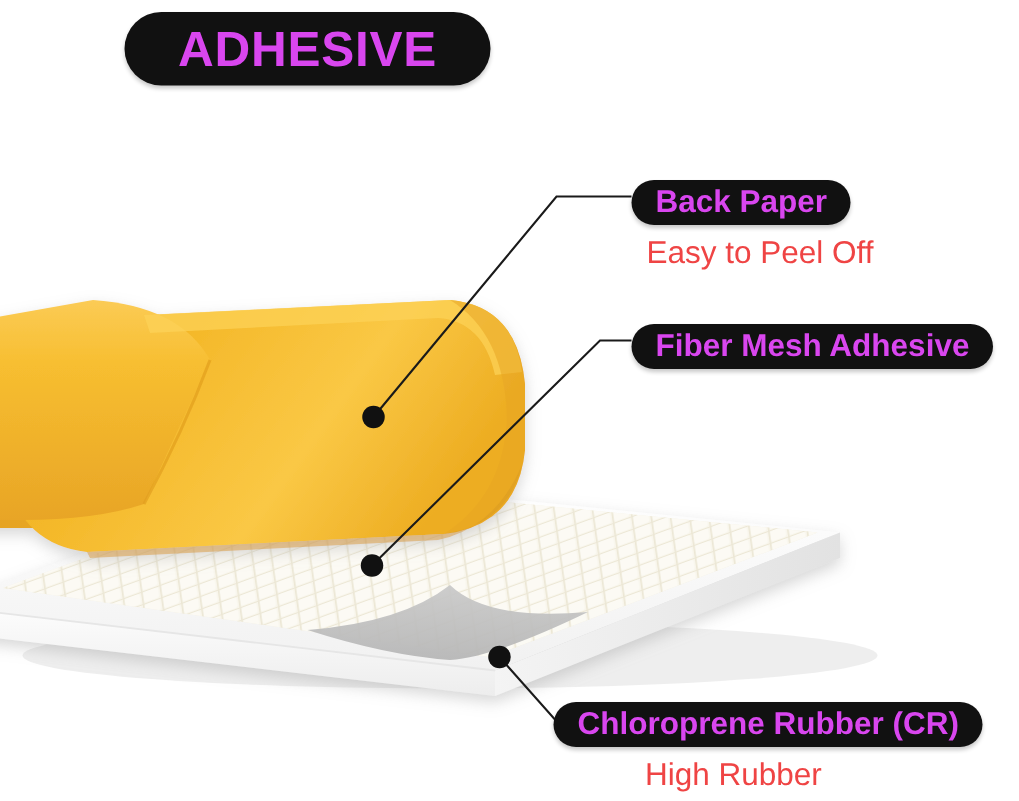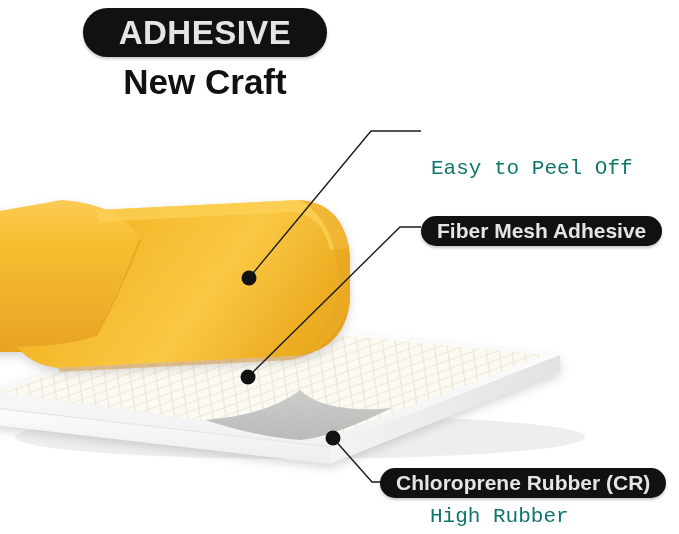--- a/index.html
+++ b/index.html
@@ -19,21 +19,21 @@
   }
 
   
   .pill {
     position: absolute;
     background: #111111;
     border-radius: 999px;
     display: flex;
     align-items: center;
     justify-content: center;
-    color: #e5e5e5;
+    color: #d946ef;
     font-weight: bold;
     white-space: nowrap;
     box-shadow: 0 2px 3px rgba(0,0,0,0.22);
   }
 
   #title-pill {
     left: 83px;
     top: 8px;
     width: 244px;
     height: 49px;
@@ -52,27 +52,26 @@
     color: #111111;
   }
 
   .callout-pill {
     height: 30px;
     font-size: 21px;
     padding: 0 16px;
   }
   #pill-back-paper   { left: 421px; top: 120px; }
   #pill-fiber-mesh   { left: 421px; top: 216px; }
-  #pill-chloroprene  { left: 380px; top: 468px; }
+  #pill-chloroprene  { left: 369px; top: 468px; }
 
   .callout-sub {
     position: absolute;
     font-size: 21px;
-    color: #0f766e;
-    font-family: Liberation Mono, monospace;
+    color: #ef4444;
   }
   #sub-back-paper  { left: 431px; top: 157px; }
   #sub-fiber-mesh  { left: 431px; top: 253px; }
   #sub-chloroprene { left: 430px; top: 505px; }
 
   
   #illustration {
     position: absolute;
     left: 0;
     top: 0;
@@ -212,22 +211,22 @@
       <polyline points="333,438 372,482 381,482" fill="none" stroke="#1a1a1a" stroke-width="1.4"></polyline>
 
       <circle cx="249" cy="278" r="7.5" fill="#111111"></circle>
       <circle cx="248" cy="377" r="7.5" fill="#111111"></circle>
       <circle cx="333" cy="438" r="7.5" fill="#111111"></circle>
     </g>
   </svg>
 
   <div class="pill" id="title-pill">ADHESIVE</div>
 
-  <div id="subtitle-main">New Craft</div>
-
+
+  <div class="pill callout-pill" id="pill-back-paper">Back Paper</div>
   <div class="callout-sub" id="sub-back-paper">Easy to Peel Off</div>
 
   <div class="pill callout-pill" id="pill-fiber-mesh">Fiber Mesh Adhesive</div>
 
   <div class="pill callout-pill" id="pill-chloroprene">Chloroprene Rubber (CR)</div>
   <div class="callout-sub" id="sub-chloroprene">High Rubber</div>
 
 </div>
 
 </body></html>

